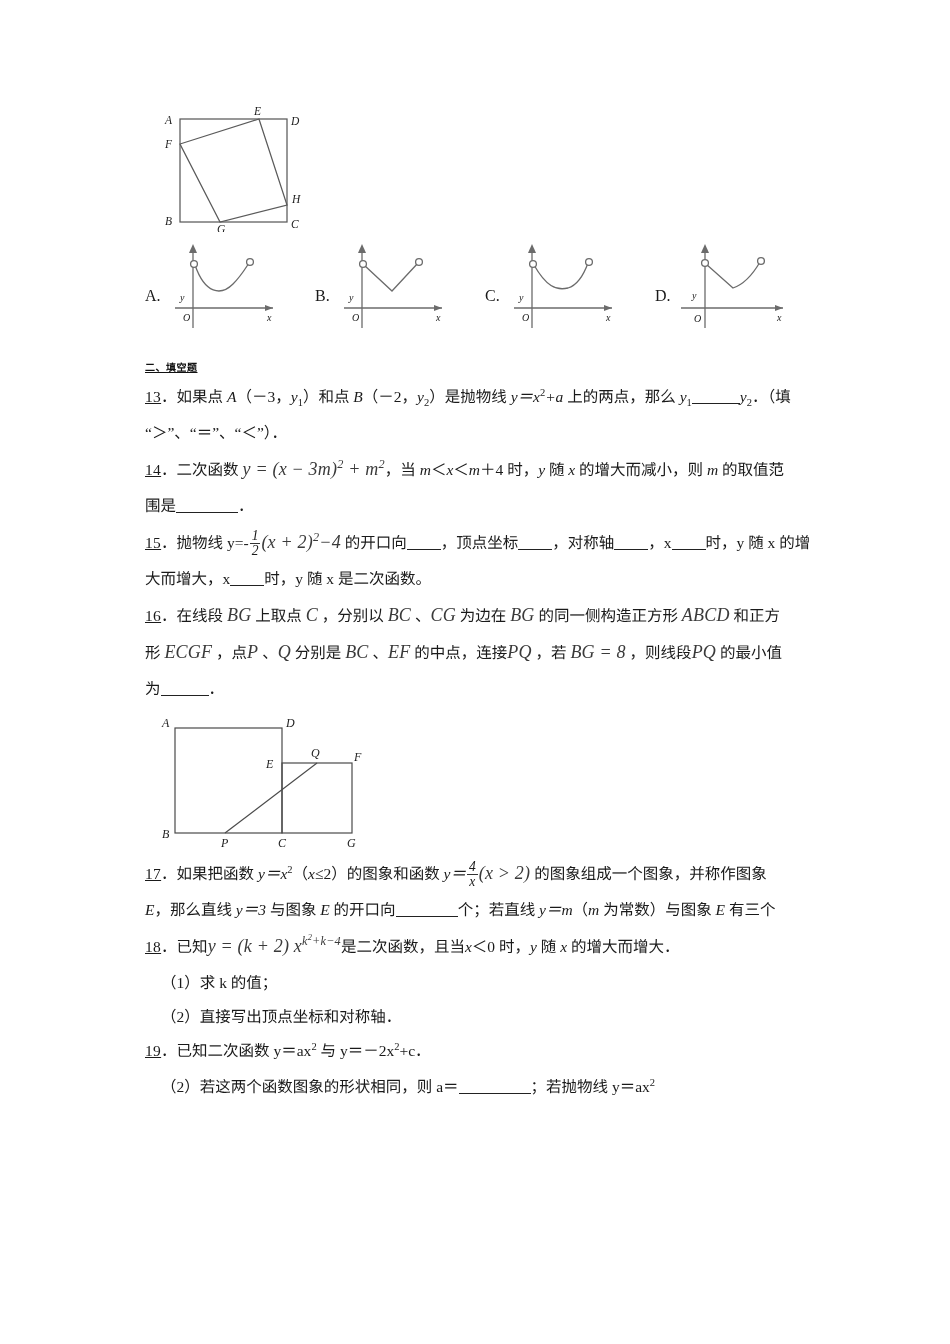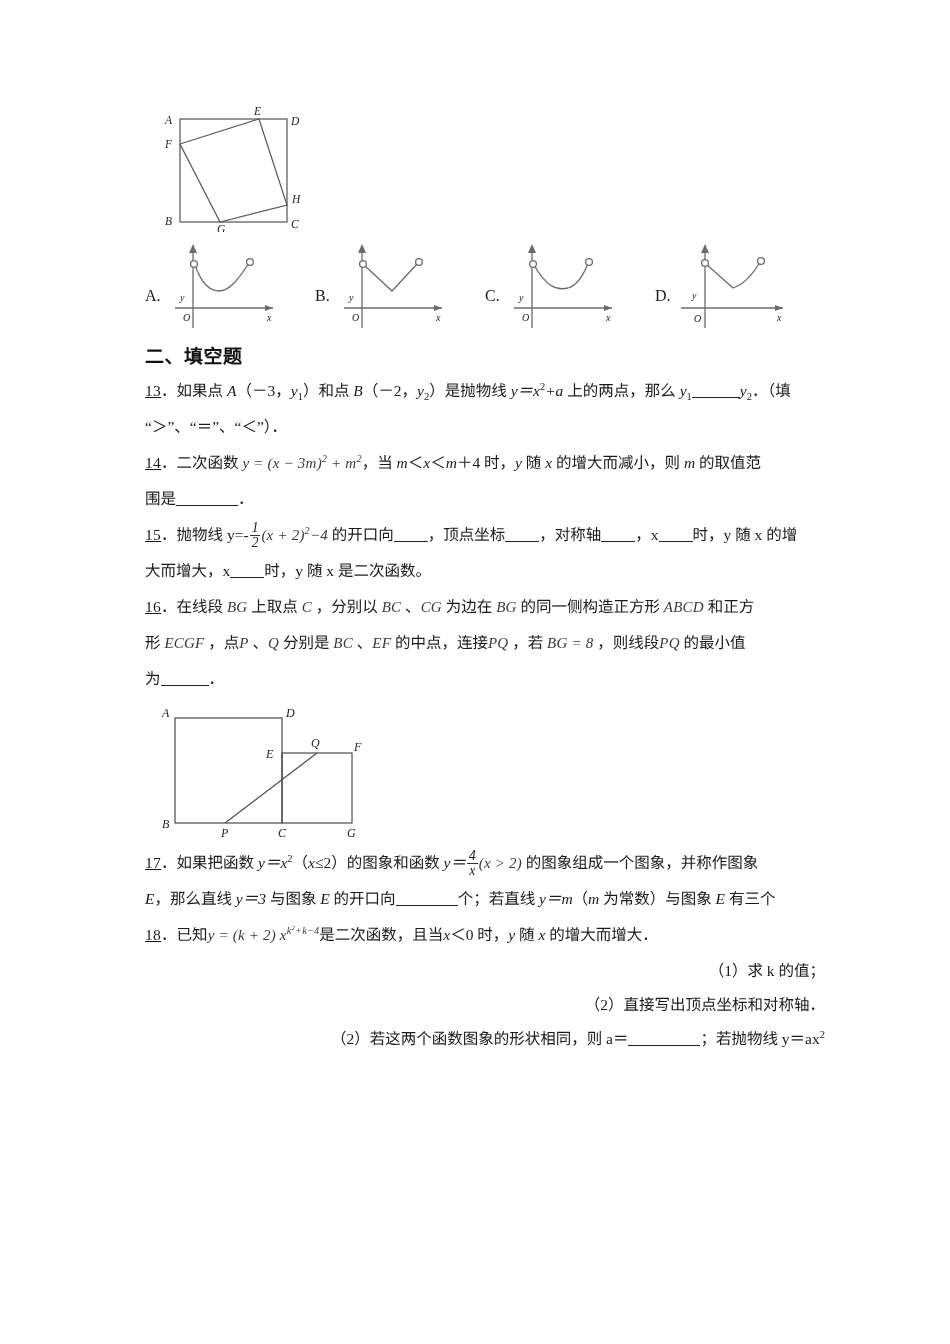--- a/index.html
+++ b/index.html
@@ -27,40 +27,40 @@
     position: absolute;
     left: 145px;
     top: 95px;
     width: 680px;
   }
 
   
   .sect-head {
     font-family: "Liberation Sans", "DejaVu Sans", sans-serif;
     font-weight: bold;
-    font-size: 19px;
+    font-size: 10px;
     letter-spacing: .5px;
-    margin: 10px 0 6px 0;
+    margin: 28px 0 6px 0;
     color: #111;
+    text-decoration: underline;
   }
   .q {
     font-size: 15.5px;
     line-height: 34px;
     margin: 0 0 2px 0;
     text-align: justify;
     color: #1a1a1a;
   }
   .q .num { letter-spacing: .3px; text-decoration: underline; }
   .sub {
     font-size: 15.5px;
     line-height: 34px;
     margin: 0;
     padding-left: 16px;
     color: #1a1a1a;
-    text-align: right;
   }
   .it { font-style: italic; font-family: "Liberation Serif", serif; }
   sup { font-size: .68em; vertical-align: super; line-height: 0; }
   sub { font-size: .68em; vertical-align: sub; line-height: 0; }
   .blank-s { display:inline-block; border-bottom:1px solid #222; width:34px; height:1em; vertical-align:-2px; }
   .blank-m { display:inline-block; border-bottom:1px solid #222; width:48px; height:1em; vertical-align:-2px; }
   .blank-l { display:inline-block; border-bottom:1px solid #222; width:62px; height:1em; vertical-align:-2px; }
   .blank-xl{ display:inline-block; border-bottom:1px solid #222; width:72px; height:1em; vertical-align:-2px; }
 
   
@@ -70,21 +70,21 @@
     text-align: center;
     font-style: italic;
     line-height: 1.05;
     margin: 0 1px;
     font-size: .92em;
   }
   .frac .nu { display: block; padding: 0 2px; font-size: .95em; }
   .frac .de { display: block; border-top: 1px solid #333; padding: 0 2px; font-size: .95em; }
 
   
-  .mt { font-style: italic; color: #3a3a3a; font-size: 15px; letter-spacing: .2px; }
+  .mt { font-style: italic; color: #3a3a3a; font-size: 18px; letter-spacing: .2px; }
 
   
   .fig-square { margin: 2px 0 4px 8px; }
   .fig-choices { margin: 2px 0 6px 0; }
   .choices-row { display: flex; align-items: flex-end; }
   .choice {
     display: flex;
     align-items: flex-end;
   }
   .choice-label {
@@ -259,18 +259,21 @@
     <span class="it">E</span><span>，那么直线 </span><span class="it">y＝3</span><span> 与图象 </span><span class="it">E</span><span> 的开口向</span><span class="blank-l"></span><span>个；若直线 </span><span class="it">y＝m</span><span>（</span><span class="it">m</span><span> 为常数）与图象 </span><span class="it">E</span><span> 有三个</span>
   </p>
 
 
   <p class="q">
     <span class="num">18</span><span>．已知</span><span class="mt"><span class="it">y</span> = (<span class="it">k</span> + 2) <span class="it">x</span><sup><span class="it">k</span><sup>2</sup>+<span class="it">k</span>−4</sup></span><span>是二次函数，且当</span><span class="it">x</span><span>＜0 时，</span><span class="it">y</span><span> 随 </span><span class="it">x</span><span> 的增大而增大．</span>
   </p>
   <p class="sub">（1）求 k 的值；</p>
   <p class="sub">（2）直接写出顶点坐标和对称轴．</p>
 
+  <p class="q">
+    <span class="num">19</span><span>．已知二次函数 y＝ax</span><sup>2</sup><span> 与 y＝－2x</span><sup>2</sup><span>+c．</span>
+  </p>
   <p class="sub">
     <span>（2）若这两个函数图象的形状相同，则 a＝</span><span class="blank-xl"></span><span>；若抛物线 y＝ax</span><sup>2</sup>
   </p>
 
 </div>
 </div>
 
 </body></html>

